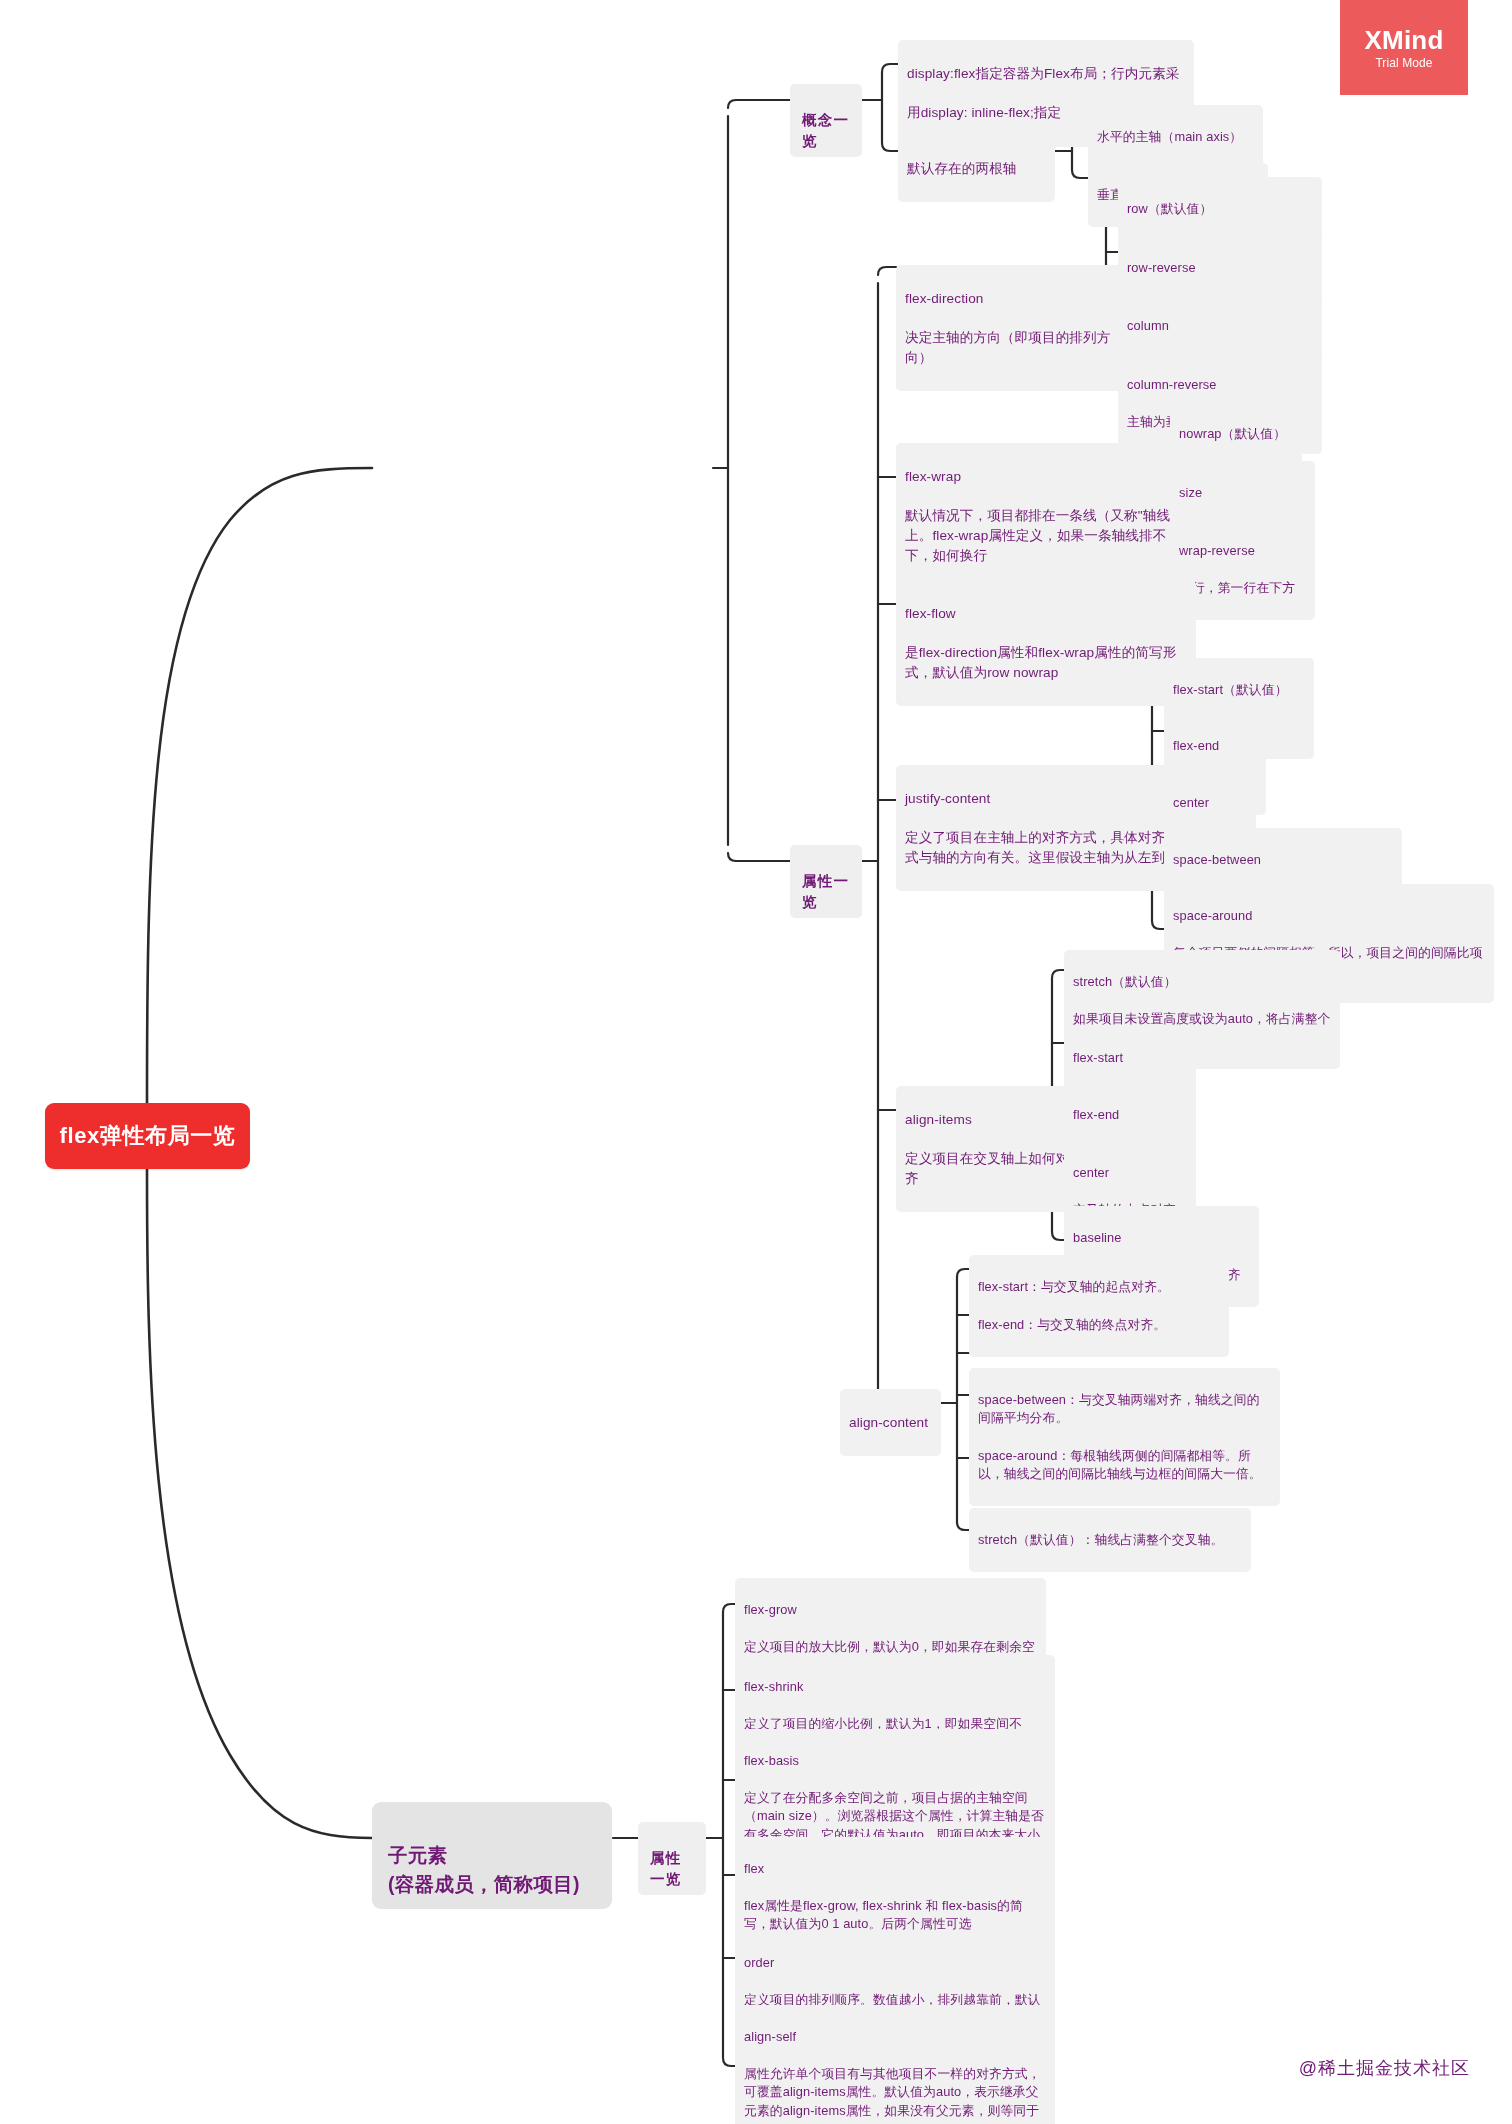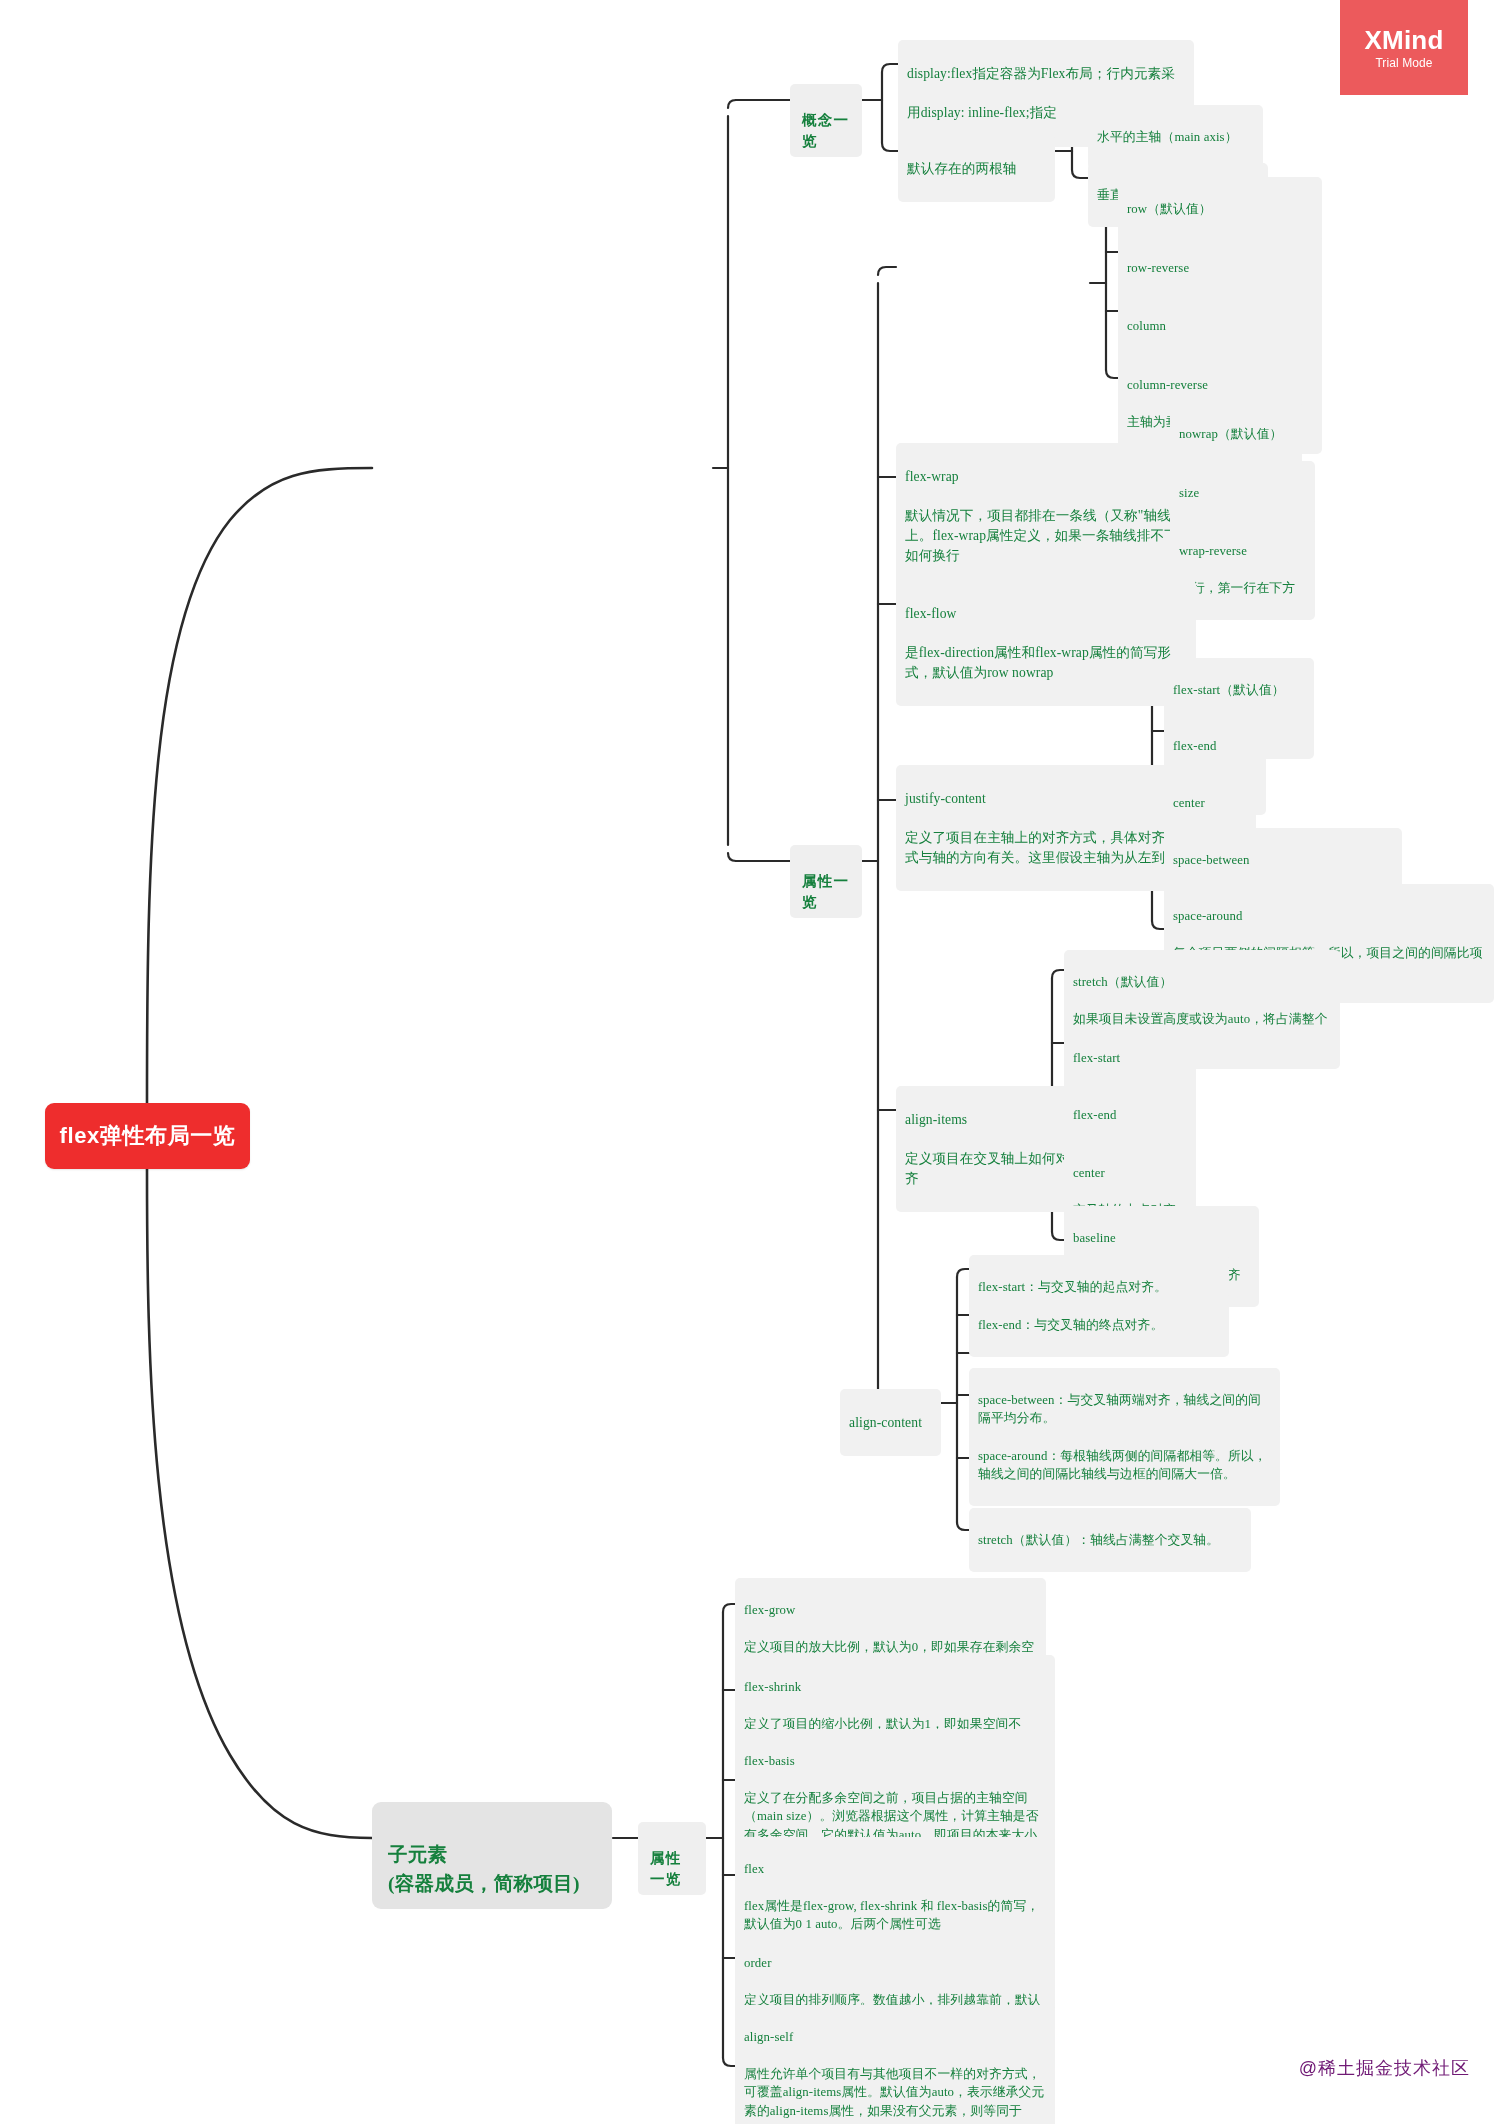--- a/index.html
+++ b/index.html
@@ -12,26 +12,25 @@
   }
   #canvas{position:absolute;inset:0;width:1512px;height:2124px;}
   svg#wires{position:absolute;left:0;top:0;width:1512px;height:2124px;pointer-events:none;}
 
   
   .node{
     position:absolute;
     box-sizing:border-box;
     background:#f1f1f1;
     border-radius:5px;
-    color:#15803d;
+    color:#701a75;
     padding:4px 9px;
     line-height:1.45;
     white-space:pre-line;
     letter-spacing:0.1px;
-    font-family:Liberation Serif, serif;
   }
   .node.lvl1{
     background:#e4e4e4;
     border-radius:9px;
     padding:11px 16px;
     font-size:19.5px;
     font-weight:700;
     line-height:1.45;
     letter-spacing:0.3px;
   }
@@ -226,20 +225,24 @@
   </div>
 
   <div class="node lvl4" style="left:1088px;top:105px;width:175px;">
     <span class="hd">水平的主轴（main axis）</span>
   </div>
 
   <div class="node lvl4" style="left:1088px;top:163px;width:180px;">
     <span class="hd">垂直的交叉轴（cross axis）</span>
   </div>
 
+  <div class="node lvl3" style="left:896px;top:265px;width:250px;">
+    <span class="hd">flex-direction</span>
+    <span class="bd">决定主轴的方向（即项目的排列方向）</span>
+  </div>
 
   <div class="node lvl4" style="left:1118px;top:177px;width:204px;">
     <span class="hd">row（默认值）</span>
     <span class="bd">主轴为水平方向，起点在左端</span>
   </div>
   <div class="node lvl4" style="left:1118px;top:236px;width:204px;">
     <span class="hd">row-reverse</span>
     <span class="bd">主轴为水平方向，起点在右端</span>
   </div>
   <div class="node lvl4" style="left:1118px;top:294px;width:204px;">

